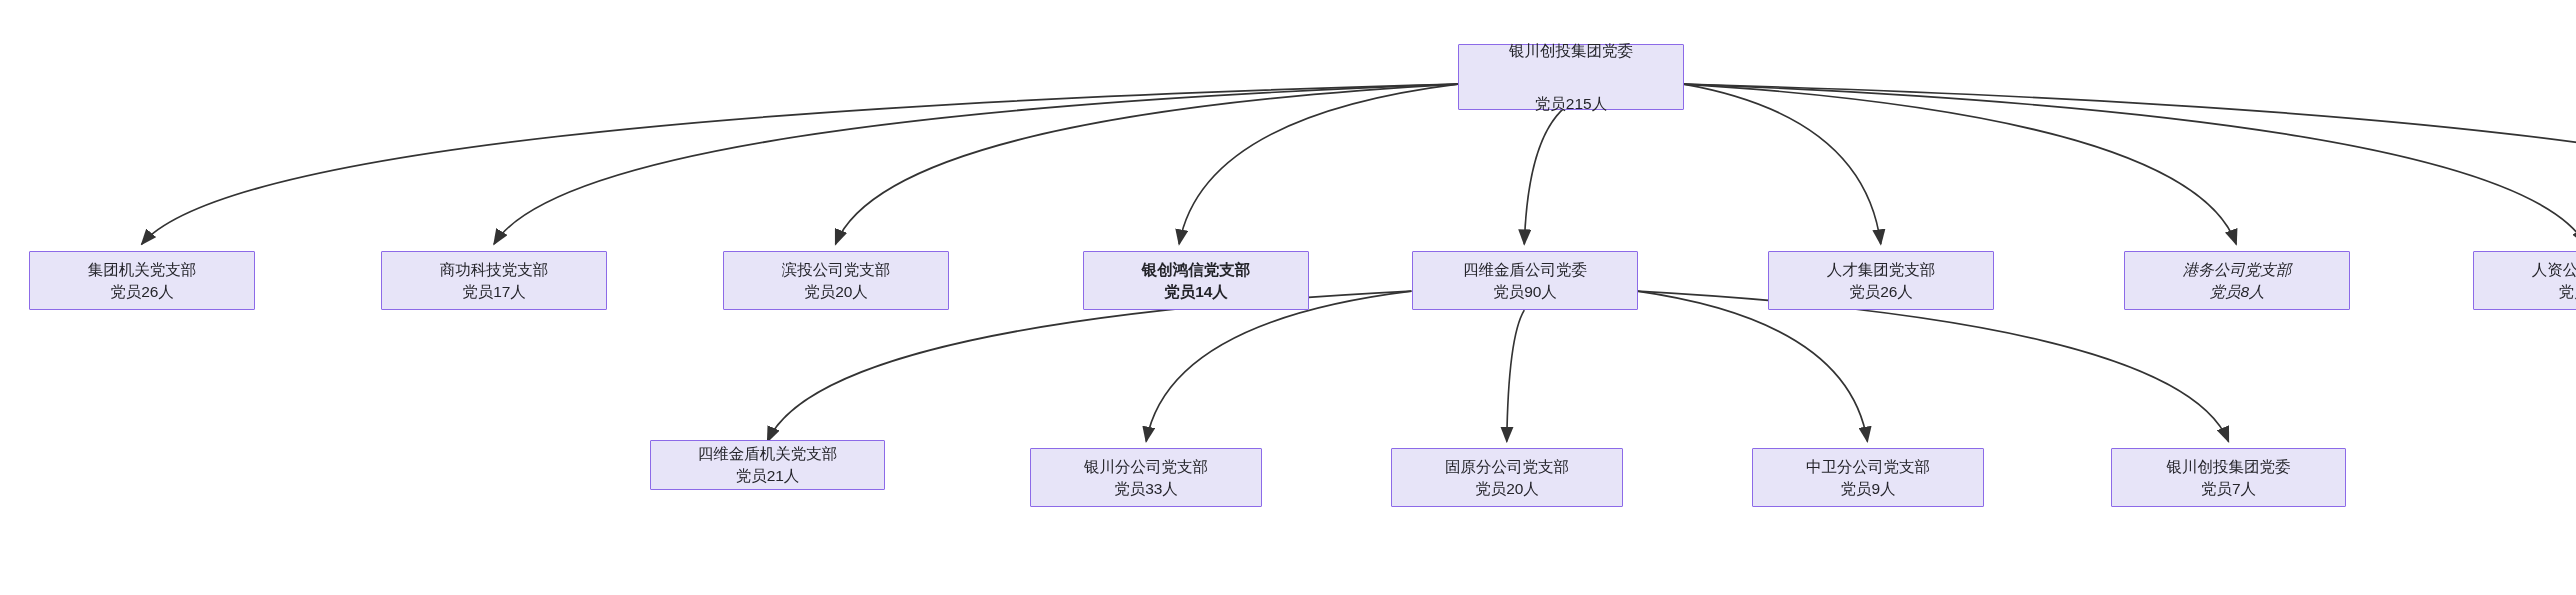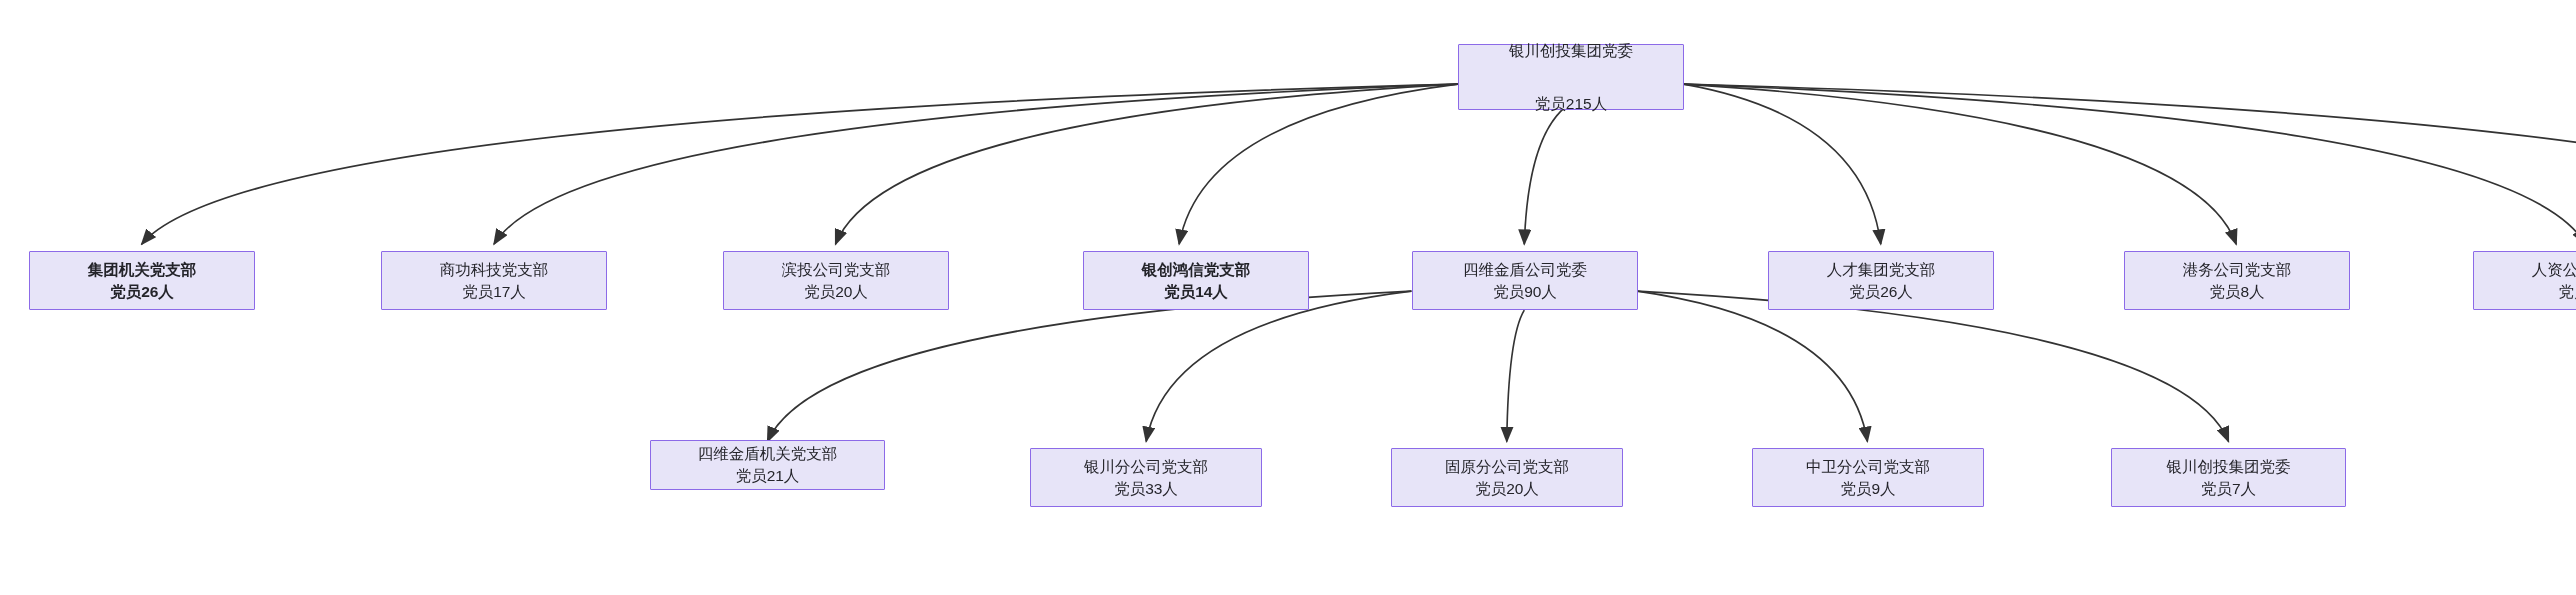--- a/index.html
+++ b/index.html
@@ -81,21 +81,21 @@
         <path class="edge-path" d="M2959,602 C2940.3,632.6 2927.04,709.1 2925,857" marker-end="url(#arrowhead)"></path>
         <path class="edge-path" d="M3178,565.2 C3423.85,600.216 3598.18,687.7560000000001 3625,857" marker-end="url(#arrowhead)"></path>
         <path class="edge-path" d="M3178,565.2 C3809.4,600.216 4257.12,687.7560000000001 4326,857" marker-end="url(#arrowhead)"></path>
       </g>
   </svg>
   <div id="node-layer">
       <div class="node" style="left: 1458px; top: 44px; width: 226px; height: 66px; gap: 31px;">
         <span class="node-title">银川创投集团党委</span>
         <span class="node-count">党员215人</span>
       </div>
-      <div class="node" style="left: 29px; top: 251px; width: 226px; height: 59px; font-weight: bold;">
+      <div class="node" style="left: 29px; top: 251px; width: 226px; height: 59px;">
         <span class="node-title">集团机关党支部</span>
         <span class="node-count">党员26人</span>
       </div>
       <div class="node" style="left: 381px; top: 251px; width: 226px; height: 59px;">
         <span class="node-title">商功科技党支部</span>
         <span class="node-count">党员17人</span>
       </div>
       <div class="node" style="left: 723px; top: 251px; width: 226px; height: 59px;">
         <span class="node-title">滨投公司党支部</span>
         <span class="node-count">党员20人</span>
@@ -105,21 +105,21 @@
         <span class="node-count">党员14人</span>
       </div>
       <div class="node" style="left: 1412px; top: 251px; width: 226px; height: 59px; text-align: center;">
         <span class="node-title">四维金盾公司党委</span>
         <span class="node-count">党员90人</span>
       </div>
       <div class="node" style="left: 1768px; top: 251px; width: 226px; height: 59px;">
         <span class="node-title">人才集团党支部</span>
         <span class="node-count">党员26人</span>
       </div>
-      <div class="node" style="left: 2124px; top: 251px; width: 226px; height: 59px;">
+      <div class="node" style="left: 2124px; top: 251px; width: 226px; height: 59px; font-style: italic;">
         <span class="node-title">港务公司党支部</span>
         <span class="node-count">党员8人</span>
       </div>
       <div class="node" style="left: 2473px; top: 251px; width: 226px; height: 59px;">
         <span class="node-title">人资公司党支部</span>
         <span class="node-count">党员5人</span>
       </div>
       <div class="node" style="left: 650px; top: 440px; width: 235px; height: 50px;">
         <span class="node-title">四维金盾机关党支部</span>
         <span class="node-count">党员21人</span>

